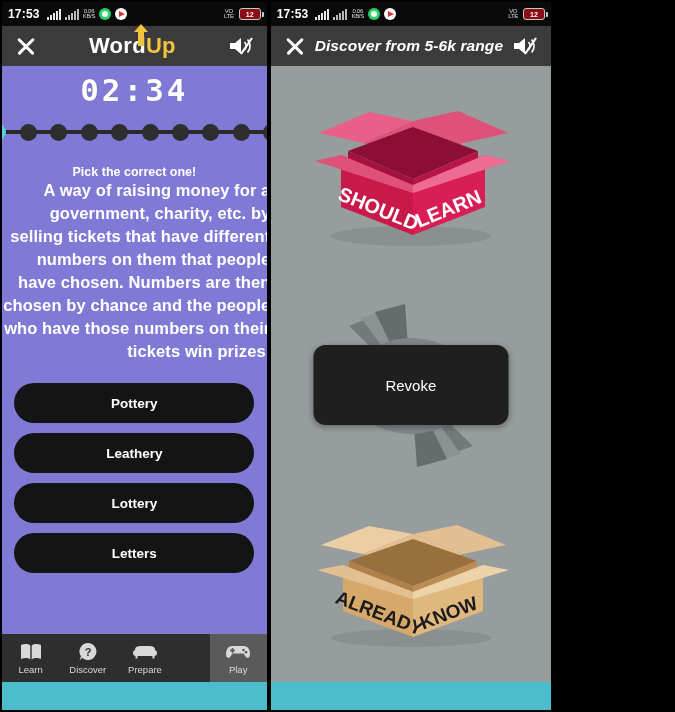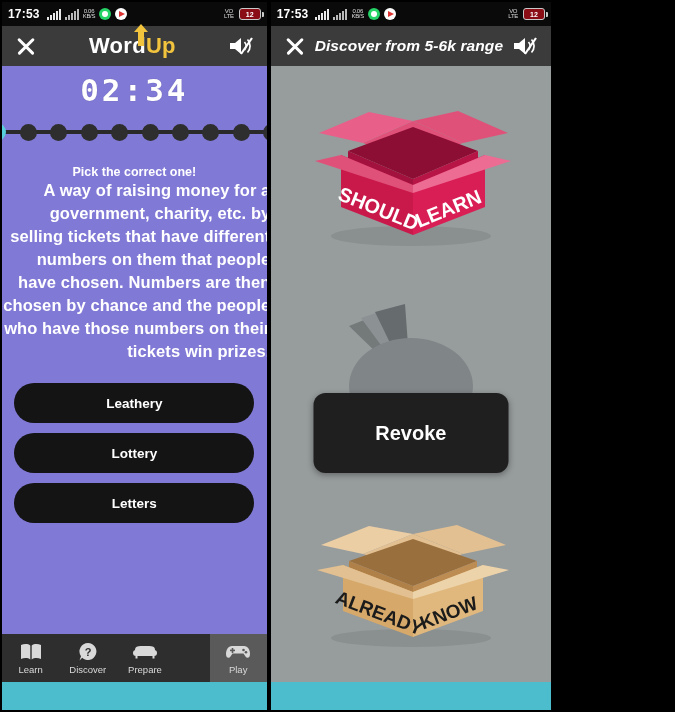--- a/index.html
+++ b/index.html
@@ -188,24 +188,23 @@
     position:relative;
   }
   .illus { display:block; }
   .card-wrap { position:relative; display:flex; align-items:center; justify-content:center; }
   .revoke-card {
     position:absolute; left:50%; top:50%;
     transform:translate(-50%,-50%);
     width: 195px; height: 80px; border-radius: 12px;
     background:#1f1f1f;
     display:flex; align-items:center; justify-content:center;
-    color:#fff; font-size:20px; font-weight:700;
+    color:#fff; font-size:15px; font-weight:400;
     box-shadow: 0 2px 6px rgba(0,0,0,.35);
     cursor:pointer;
-    margin-top:48px;
   }
 </style>
 </head>
 <body>
 
 <div class="screens">
 
   <div class="phone phone-left">
 
     <div class="statusbar">
@@ -271,20 +270,21 @@
         <span class="pdot"></span>
         <span class="pdot"></span>
         <span class="pdot"></span>
       </div>
 
       <div class="hint">Pick the correct one!</div>
 
       <div class="definition">A way of raising money for a government, charity, etc. by selling tickets that have different numbers on them that people have chosen. Numbers are then chosen by chance and the people who have those numbers on their tickets win prizes.</div>
 
       <div class="options">
+        <div class="option">Pottery</div>
         <div class="option">Leathery</div>
         <div class="option">Lottery</div>
         <div class="option">Letters</div>
       </div>
     </div>
 
     <div class="bottomnav">
       <div class="navitem">
         <span class="navicon">
           <svg width="22" height="18" viewBox="0 0 22 18">

